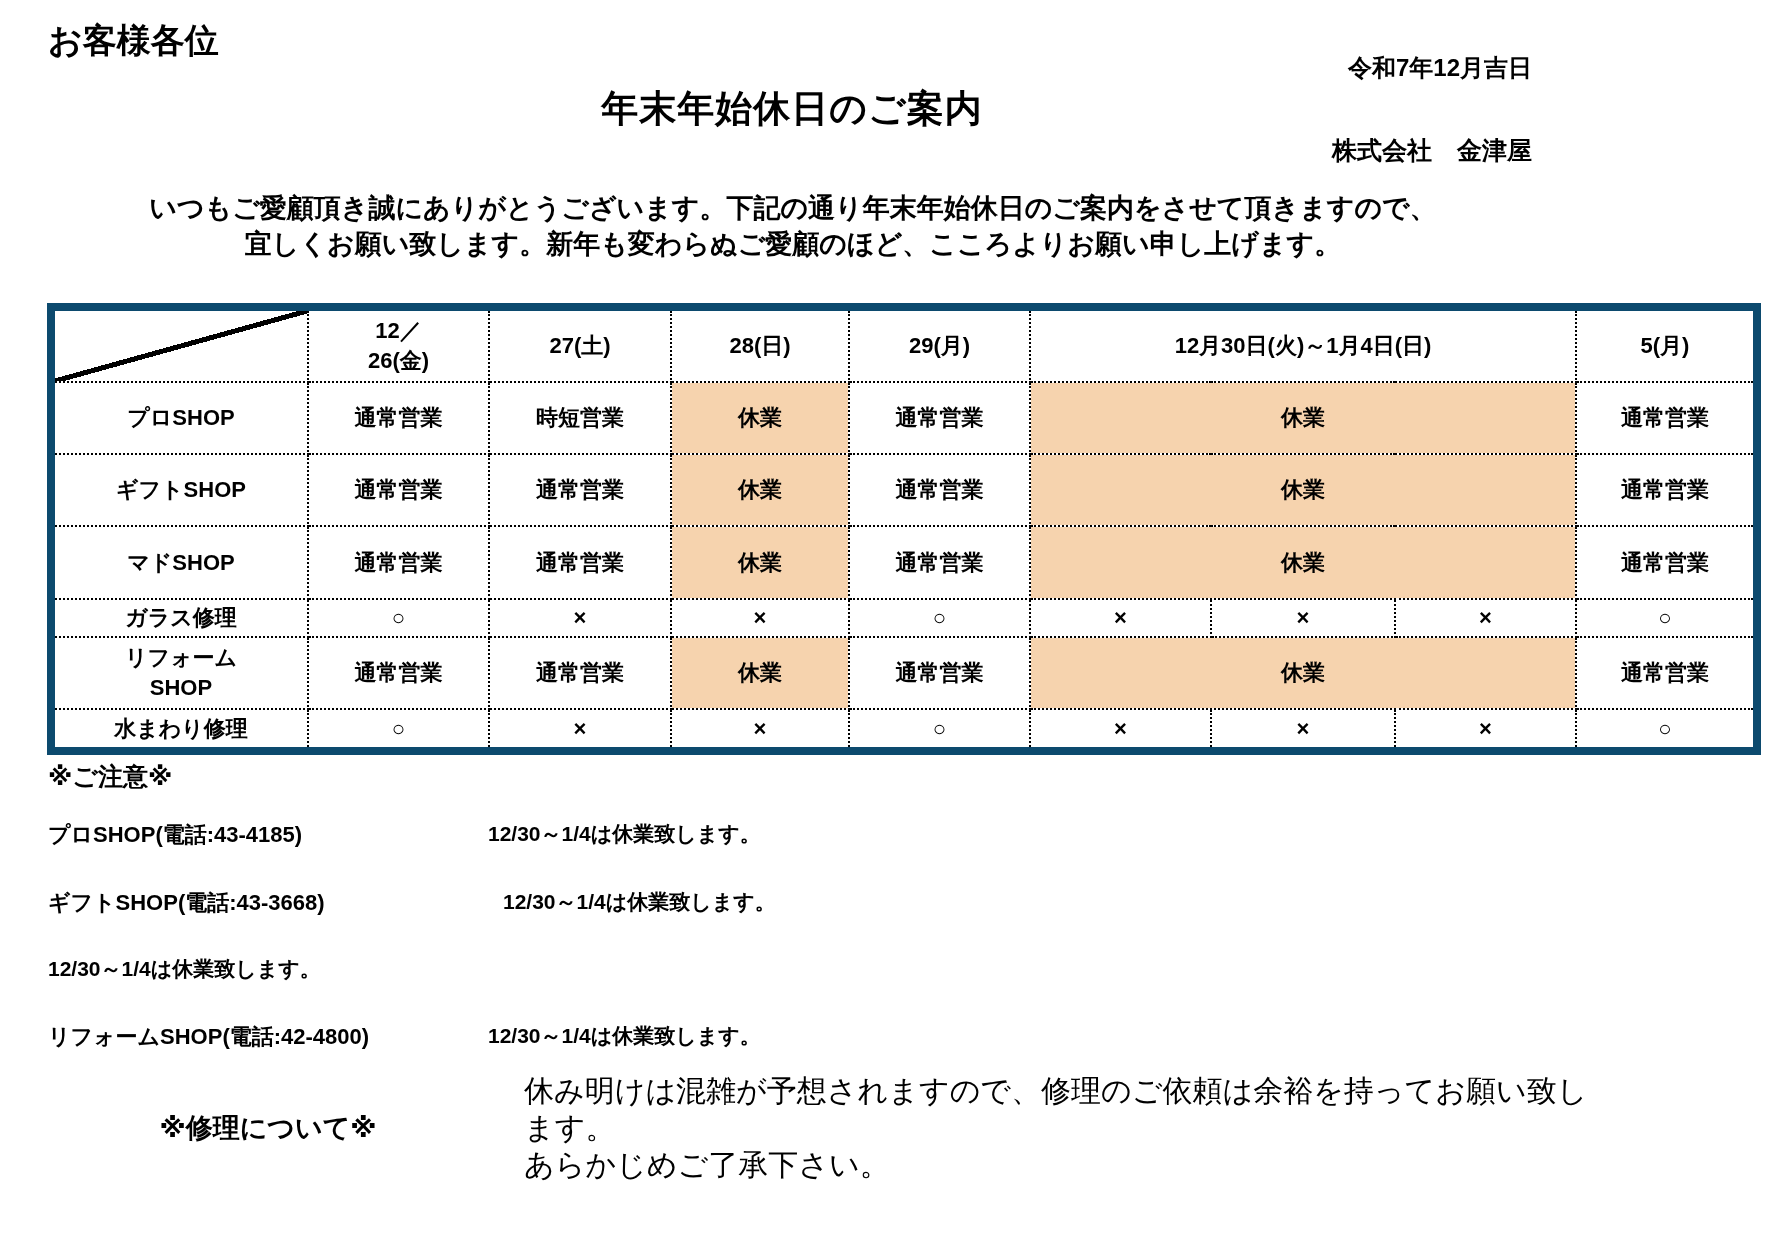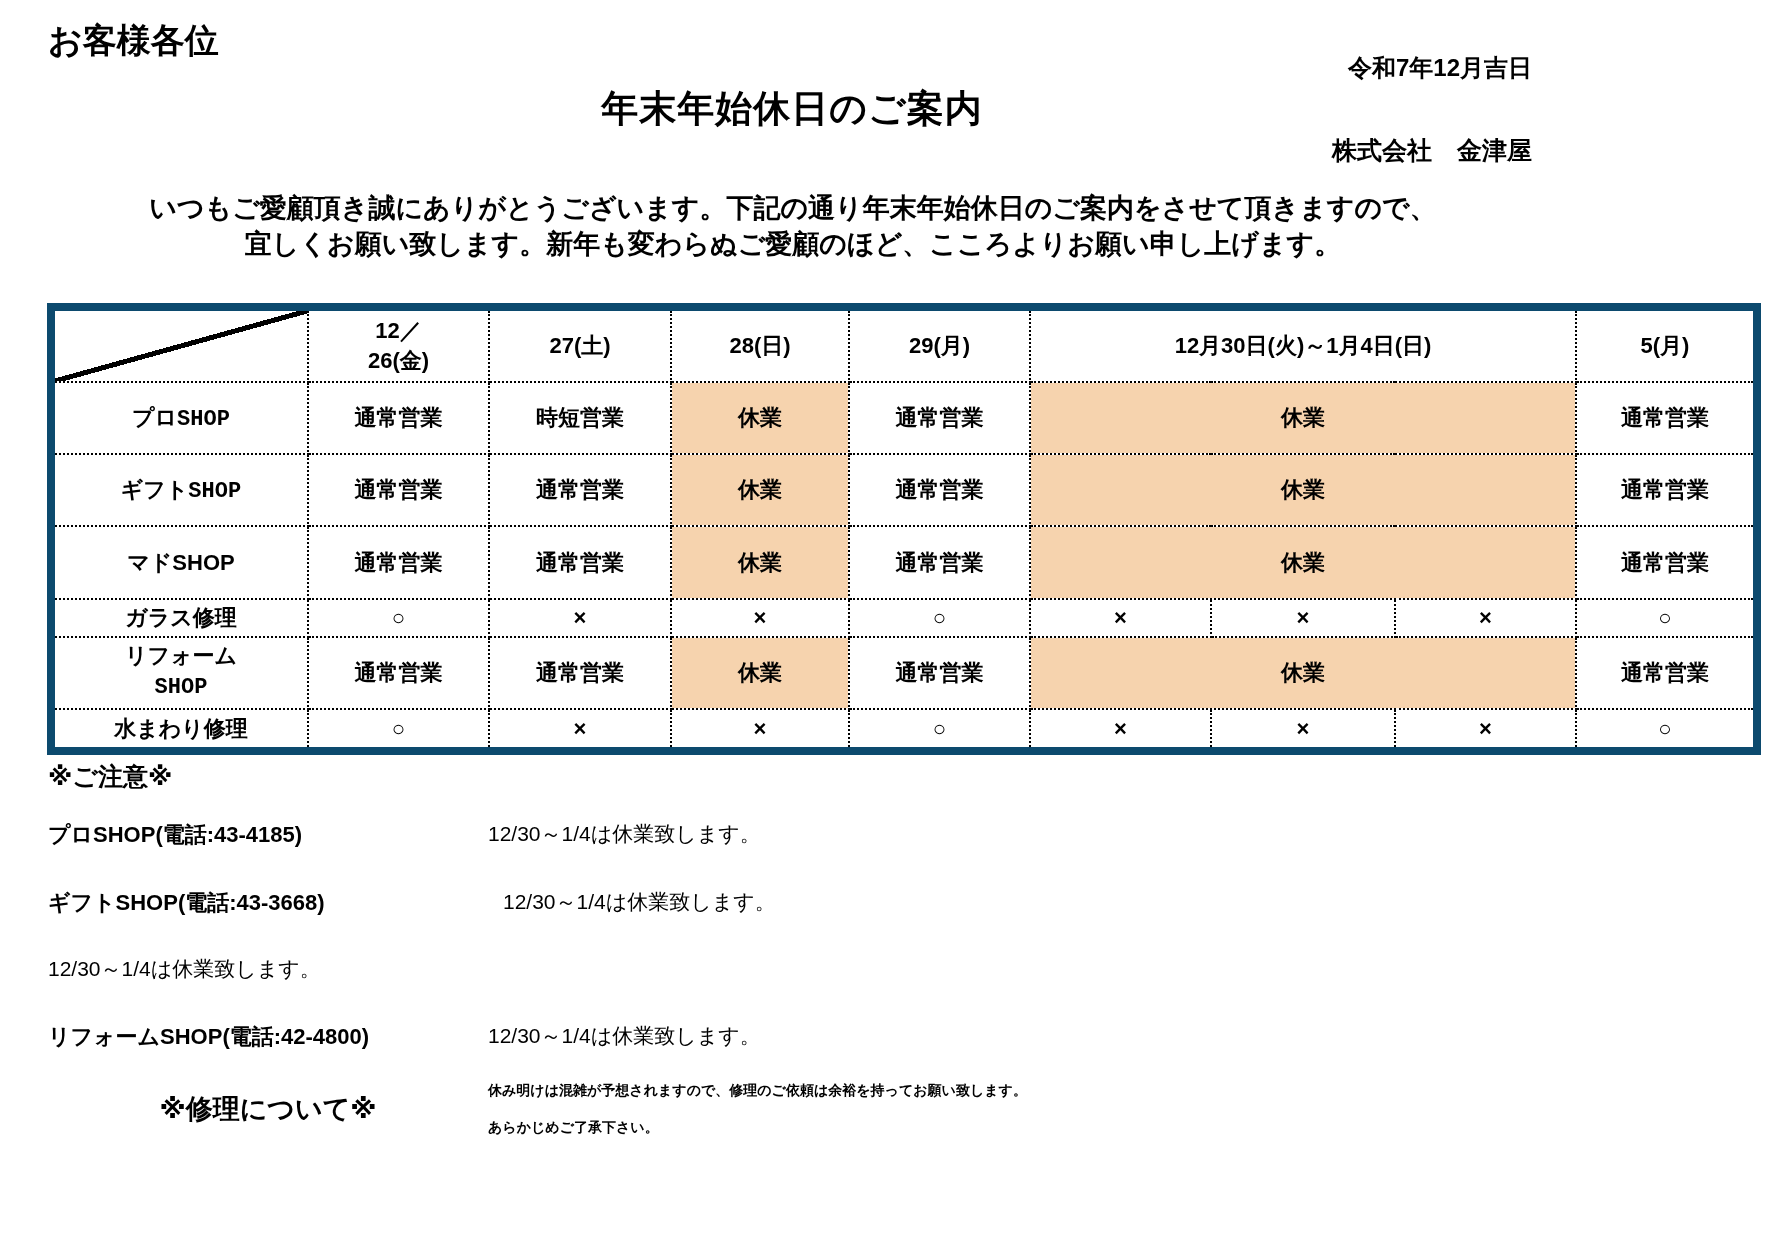--- a/index.html
+++ b/index.html
@@ -31,51 +31,51 @@
     text-align:center;vertical-align:middle;
     font-size:22px;font-weight:600;
     overflow:hidden;
   }
   col.c-label{width:257px;}
   col.c-day{width:181px;}
   col.c-27{width:182px;}
   col.c-28{width:178px;}
   col.c-sub2{width:184px;}
   tr.r-header{height:75px;}
-  tr.r-shop{height:72px;font-family:Liberation Mono, monospace;}
+  tr.r-shop{height:72px;}
   tr.r-mado{height:73px;}
   tr.r-glass{height:38px;}
   tr.r-mizu{height:42px;}
   td.diag{
     background:
       linear-gradient(to bottom right,
         transparent calc(50% - 2.5px),
         #000 calc(50% - 2.5px),
         #000 calc(50% + 2.5px),
         transparent calc(50% + 2.5px));
   }
   td.wrap{white-space:pre-line;line-height:30px;}
   td.closed{background:var(--peach);font-weight:800;font-size:25px;}
   td.mark{font-size:23px;}
   td.label-cell{font-size:22px;}
 
   
   .notes-heading{position:absolute;left:48px;top:760px;font-size:25px;font-weight:700;}
   .note-row{position:absolute;left:48px;width:1500px;display:flex;}
   .note-row .note-label{width:440px;font-size:22px;font-weight:600;}
-  .note-row .note-desc{font-size:21px;font-weight:400;}
+  .note-row .note-desc{font-size:21px;font-weight:700;}
   .note-0{top:820px;}
   .note-1{top:888px;gap:15px;}
   .note-2{top:955px;}
   .note-3{top:1022px;}
 
   
   .repair-section{position:absolute;left:48px;top:1072px;width:1560px;display:flex;}
   .repair-label{width:440px;display:flex;align-items:center;justify-content:center;font-size:27px;font-weight:700;}
-  .repair-text{flex:1;font-size:14px;font-weight:700;line-height:37px;}
+  .repair-text{flex:1;font-size:30px;font-weight:400;line-height:37px;margin-left:36px;}
   .repair-text .red{color:var(--red);}
 </style>
 </head>
 <body>
 
 <div class="salutation">お客様各位</div>
 <div class="doc-date">令和7年12月吉日</div>
 <div class="doc-title">年末年始休日のご案内</div>
 <div class="company">株式会社　金津屋</div>
 <div class="greeting">いつもご愛顧頂き誠にありがとうございます。下記の通り年末年始休日のご案内をさせて頂きますので、

